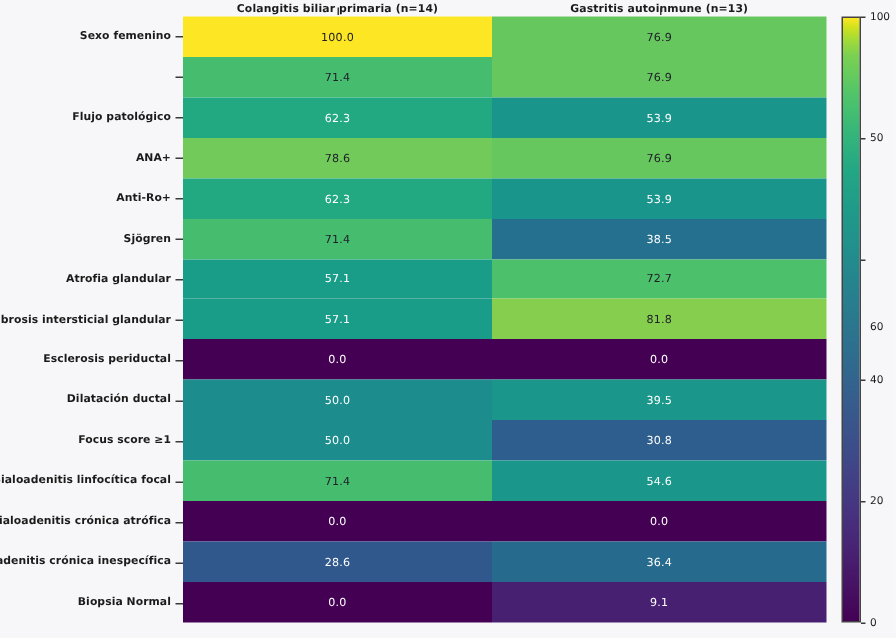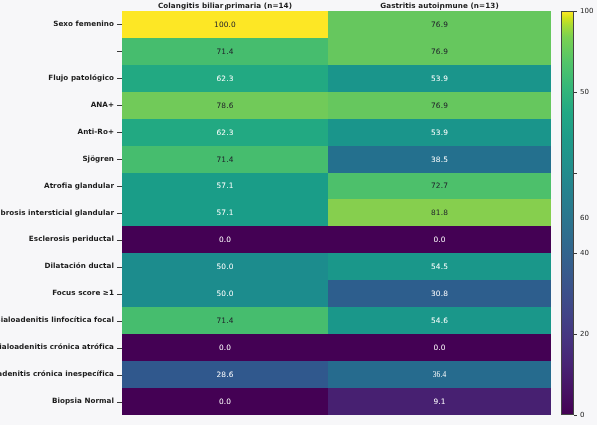--- a/index.html
+++ b/index.html
@@ -242,21 +242,21 @@
       <div class="cell" style="background: rgb(68, 1, 84);">
         <span class="val" style="color: rgb(255, 255, 255);">0.0</span>
       </div>
       <div class="cell" style="background: rgb(68, 1, 84);">
         <span class="val" style="color: rgb(255, 255, 255);">0.0</span>
       </div>
       <div class="cell" style="background: rgb(28, 140, 141);">
         <span class="val" style="color: rgb(255, 255, 255);">50.0</span>
       </div>
       <div class="cell" style="background: rgb(26, 151, 138);">
-        <span class="val" style="color: rgb(255, 255, 255);">54.5</span>
+        <span class="val" style="color: rgb(255, 255, 255);">39.5</span>
       </div>
       <div class="cell" style="background: rgb(28, 140, 141);">
         <span class="val" style="color: rgb(255, 255, 255);">50.0</span>
       </div>
       <div class="cell" style="background: rgb(45, 94, 141);">
         <span class="val" style="color: rgb(255, 255, 255); text-align: right;">30.8</span>
       </div>
       <div class="cell" style="background: rgb(70, 189, 110);">
         <span class="val" style="color: rgb(32, 32, 42);">71.4</span>
       </div>
@@ -265,21 +265,21 @@
       </div>
       <div class="cell" style="background: rgb(68, 1, 84);">
         <span class="val" style="color: rgb(255, 255, 255);">0.0</span>
       </div>
       <div class="cell" style="background: rgb(68, 1, 84);">
         <span class="val" style="color: rgb(255, 255, 255);">0.0</span>
       </div>
       <div class="cell" style="background: rgb(48, 88, 141);">
         <span class="val" style="color: rgb(255, 255, 255);">28.6</span>
       </div>
-      <div class="cell" style="background: rgb(38, 107, 142); font-family: Liberation Serif, serif;">
+      <div class="cell" style="background: rgb(38, 107, 142);">
         <span class="val" style="color: rgb(255, 255, 255);">36.4</span>
       </div>
       <div class="cell" style="background: rgb(68, 1, 84);">
         <span class="val" style="color: rgb(255, 255, 255);">0.0</span>
       </div>
       <div class="cell" style="background: rgb(71, 32, 113);">
         <span class="val" style="color: rgb(255, 255, 255);">9.1</span>
       </div>
     </div>
 

